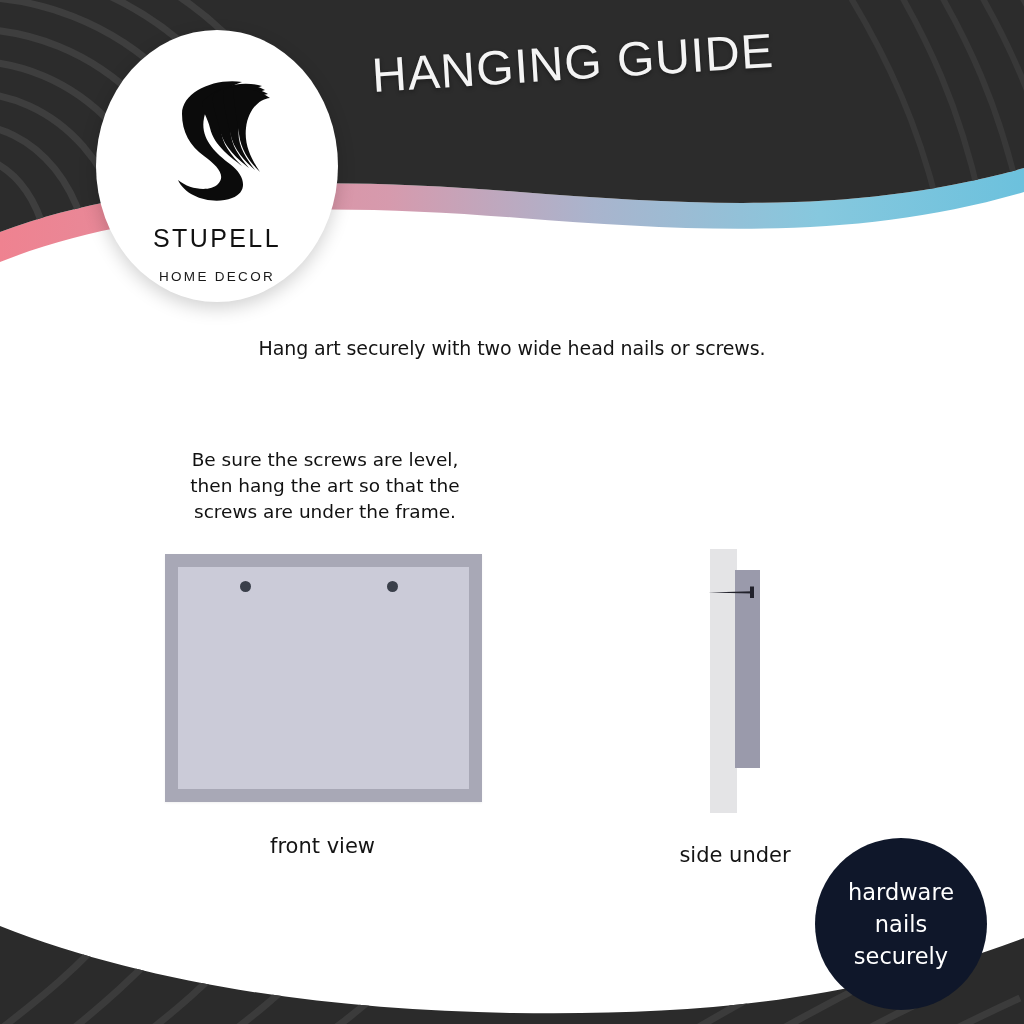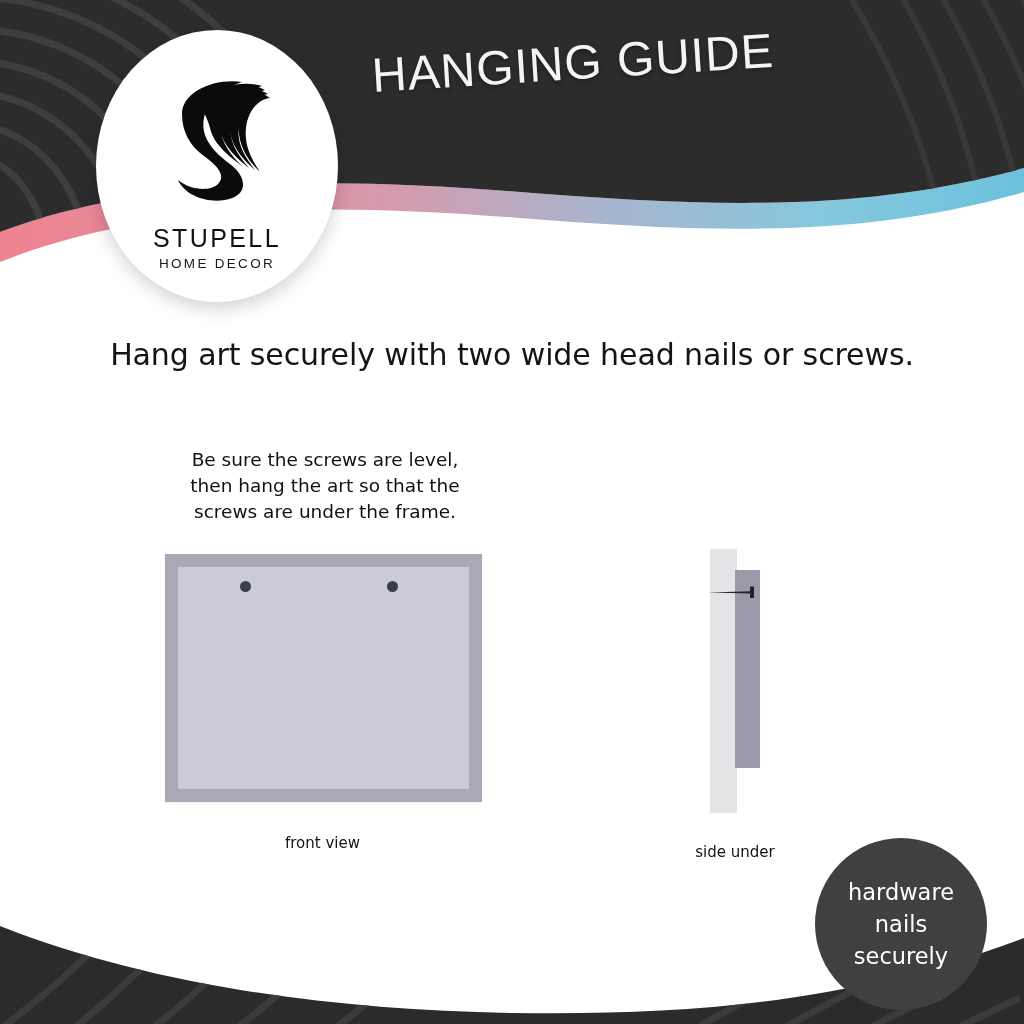--- a/index.html
+++ b/index.html
@@ -24,21 +24,21 @@
     z-index:6;
     display:flex;flex-direction:column;align-items:center;justify-content:flex-start;
   }
   #logo-mark{width:130px;height:128px;margin-top:44px;}
   #logo-word{
     font-family:"Liberation Sans", sans-serif;
     font-size:25px;letter-spacing:2.4px;color:#111;margin-top:22px;font-weight:400;
   }
   #logo-sub{
     font-family:"Liberation Sans", sans-serif;
-    font-size:13.5px;letter-spacing:2.3px;color:#1a1a1a;margin-top:3px;font-weight:400;
+    font-size:13.5px;letter-spacing:2.3px;color:#1a1a1a;margin-top:16px;font-weight:400;
   }
 
   
   #hanging-title{
     position:absolute;left:372px;top:48px;
     font-family:"Liberation Sans", sans-serif;
     font-size:48px;font-weight:400;letter-spacing:1px;
     color:#f4f4f4;
     transform:rotate(-3.6deg);
     transform-origin:left center;
@@ -52,38 +52,38 @@
     position:absolute;left:372px;top:238px;
     font-family:"DejaVu Sans", sans-serif;
     font-size:37px;font-weight:300;color:#1a1a1a;
     letter-spacing:0.3px;white-space:nowrap;z-index:5;
   }
 
   
   #headline{
     position:absolute;left:0;top:337px;width:1024px;text-align:center;
     font-family:"DejaVu Sans", sans-serif;
-    font-size:30px;font-weight:400;color:#141414;letter-spacing:-0.1px;
+    font-size:19px;font-weight:400;color:#141414;letter-spacing:-0.1px;
     z-index:5;
   }
 
   
   .panel-caption{
     position:absolute;
     font-family:"DejaVu Sans", sans-serif;
     font-size:18.5px;line-height:26px;color:#111;
     z-index:5;
   }
   #front-caption{left:170px;top:447px;width:310px;text-align:center;}
   #side-caption{left:600px;top:452px;width:290px;text-align:center;}
 
   .view-label{
     position:absolute;
     font-family:"DejaVu Sans", sans-serif;
-    font-size:15px;color:#141414;z-index:5;text-align:center;
+    font-size:21px;color:#141414;z-index:5;text-align:center;
   }
   #front-view-label{left:200px;top:834px;width:245px;}
   #side-view-label{left:640px;top:843px;width:190px;}
 
   
   #front-view{
     position:absolute;left:165px;top:554px;width:317px;height:248px;
     background:#a8a8b6;z-index:4;
     box-shadow:0 1px 2px rgba(0,0,0,0.06);
   }
@@ -106,21 +106,21 @@
   }
   #side-frame{
     position:absolute;left:45px;top:30px;width:25px;height:198px;
     background:#9a9aab;
   }
   #side-nail{position:absolute;left:16px;top:45px;width:56px;height:14px;}
 
   
   #hardware-badge{
     position:absolute;left:815px;top:838px;width:172px;height:172px;
-    border-radius:50%;background:#404040;z-index:7;
+    border-radius:50%;background:#0f172a;z-index:7;
     display:flex;flex-direction:column;align-items:center;justify-content:center;
     font-family:"DejaVu Sans", sans-serif;
     color:#ffffff;font-size:22.5px;line-height:32px;text-align:center;font-weight:400;
   }
 </style>
 </head>
 <body>
 
 <div id="stage">
 

